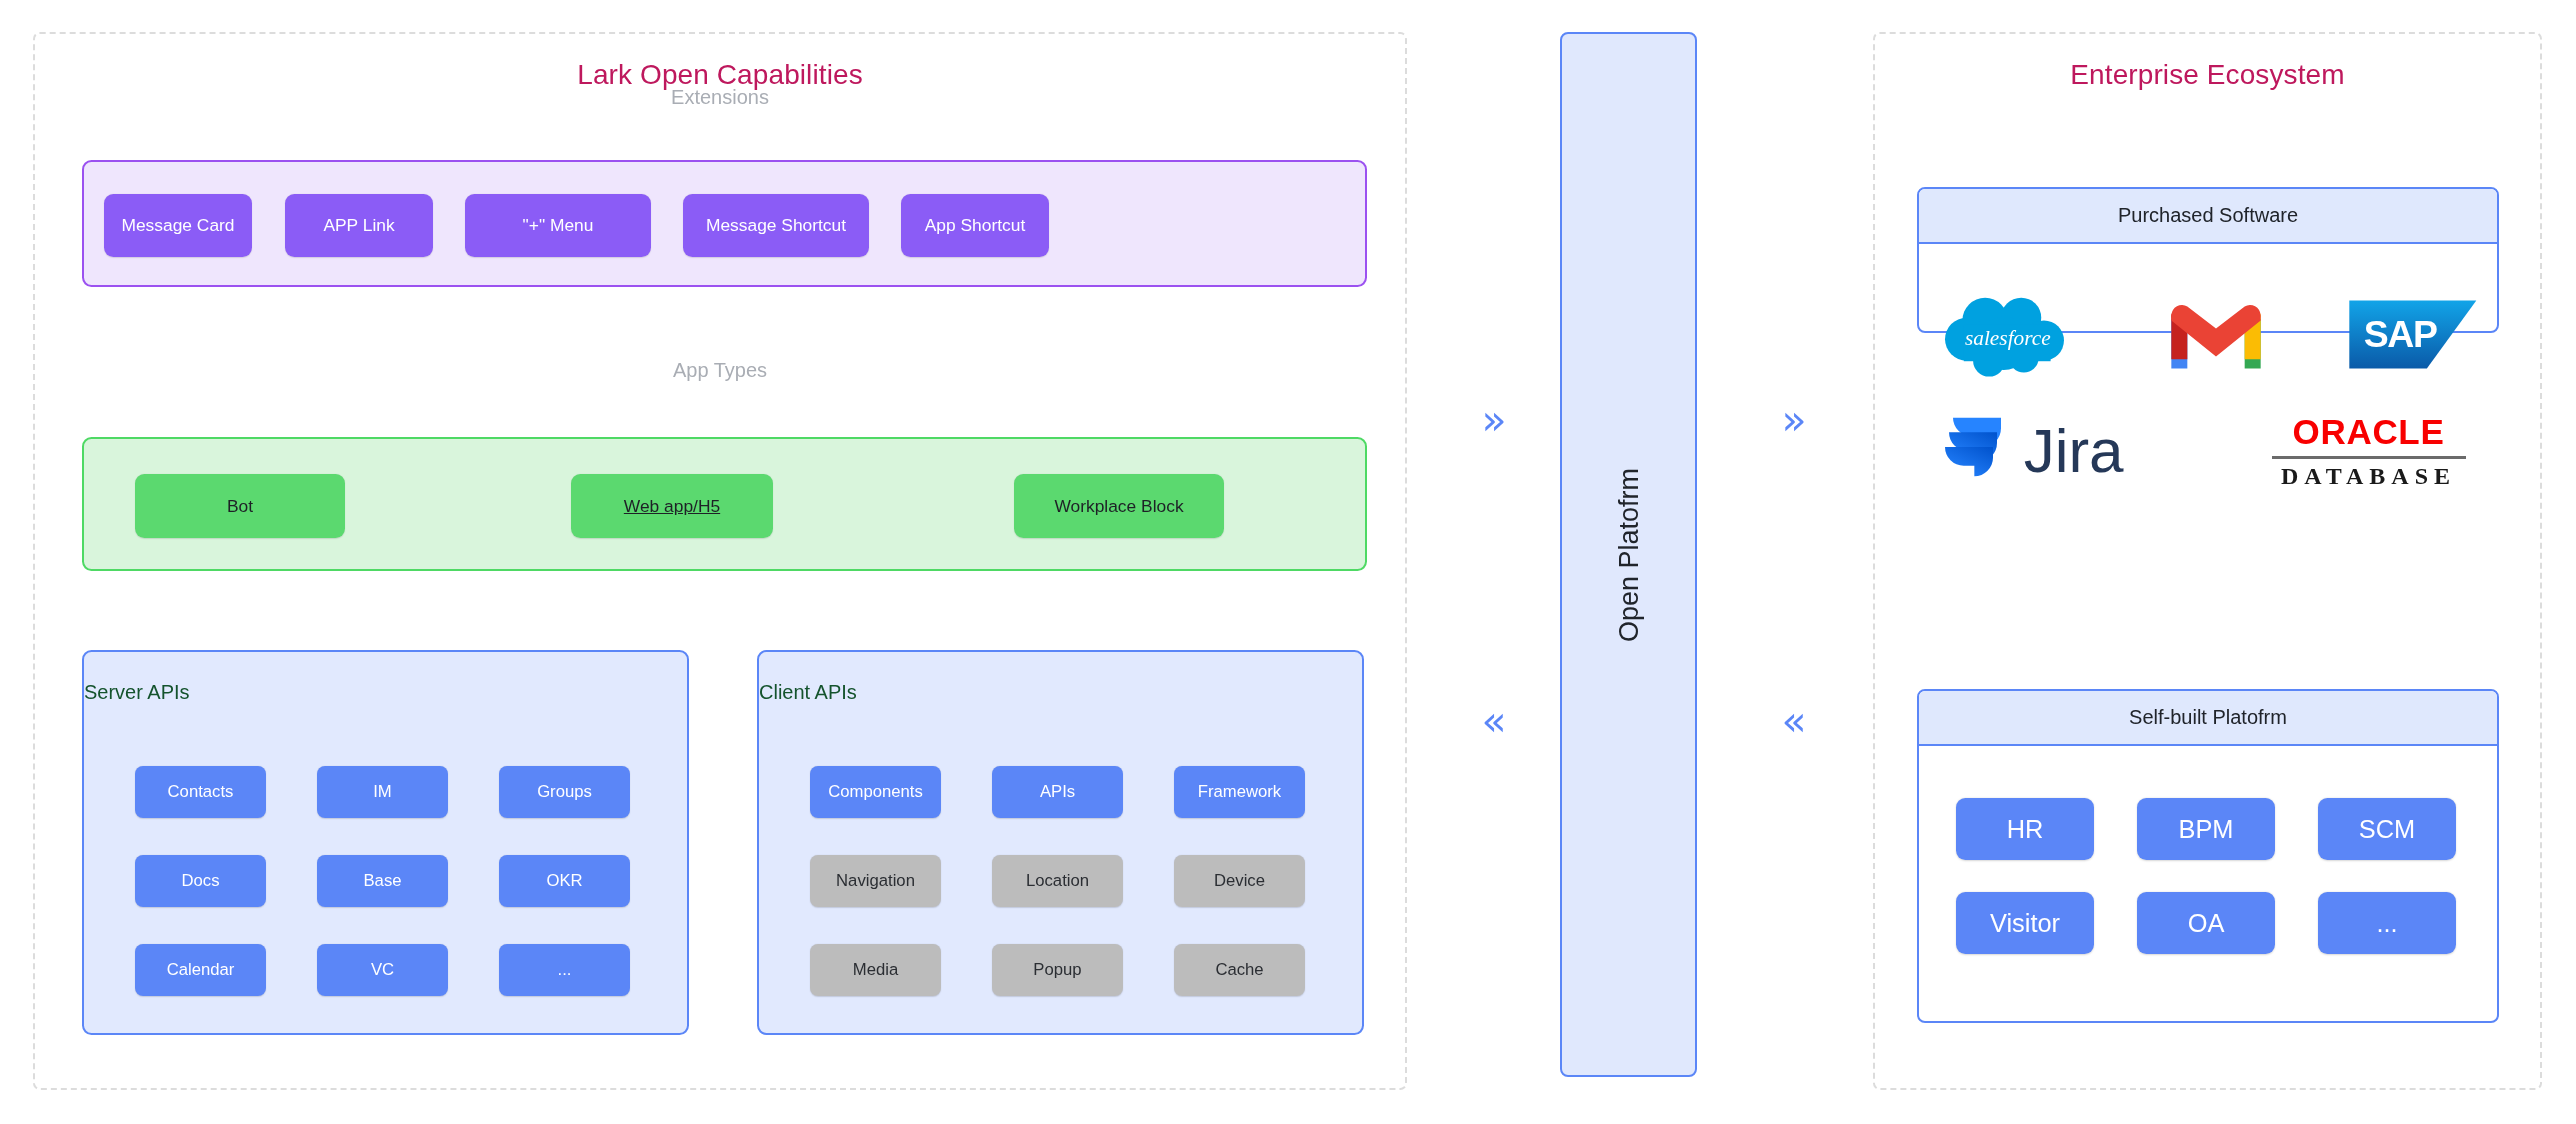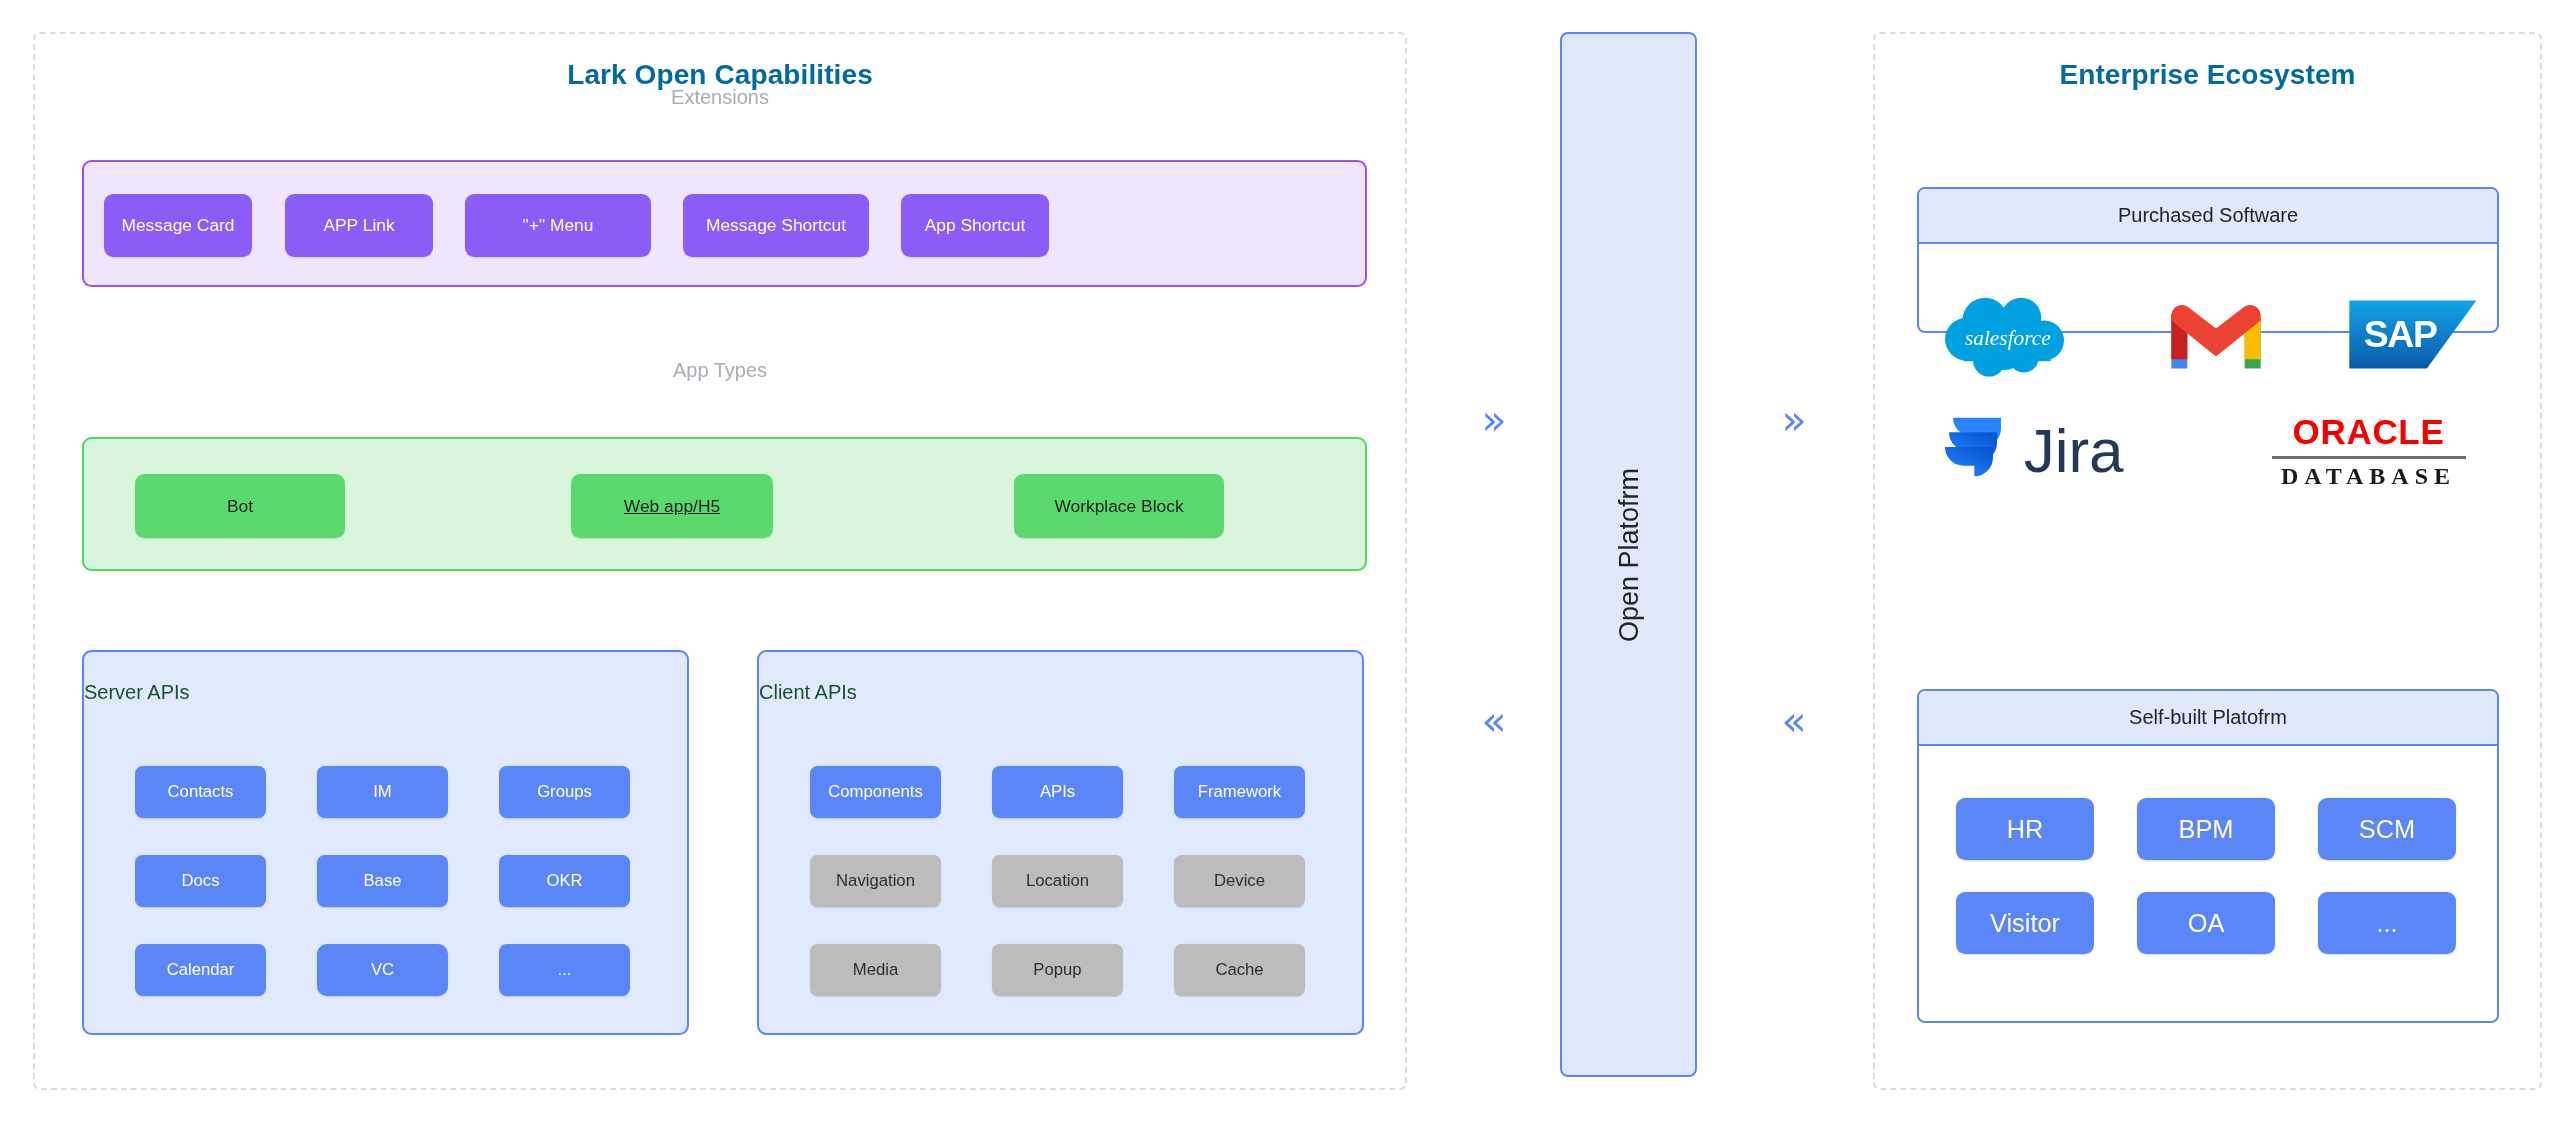--- a/index.html
+++ b/index.html
@@ -13,21 +13,21 @@
   
   .dashed-zone{
     position:absolute;box-sizing:border-box;
     border:2.7px dashed #dcdcdc;border-radius:6.7px;background:#fff;
   }
   #zone-lark{left:33px;top:32px;width:1374px;height:1058px;}
   #zone-ent{left:1873px;top:32px;width:669px;height:1058px;}
 
   .zone-title{
     position:absolute;left:0;right:0;top:25.4px;text-align:center;
-    font-size:28px;color:#0369a1;font-weight:700;letter-spacing:0.1px;
+    font-size:28px;color:#be185d;font-weight:400;letter-spacing:0.1px;
   }
 
   
   .section-caption{
     position:absolute;left:0;right:0;text-align:center;
     font-size:20px;color:#a9adb4;font-weight:400;
   }
 
   
   .group-box{position:absolute;box-sizing:border-box;border-radius:9.4px;}
@@ -141,21 +141,21 @@
 
 <div class="api-panel" id="panel-server">
   <div class="api-panel-title">Server APIs</div>
   <div class="api-chip blue" style="left:51px;top:114px;">Contacts</div>
   <div class="api-chip blue" style="left:233px;top:114px;">IM</div>
   <div class="api-chip blue" style="left:415px;top:114px;">Groups</div>
   <div class="api-chip blue" style="left:51px;top:203px;">Docs</div>
   <div class="api-chip blue" style="left:233px;top:203px;">Base</div>
   <div class="api-chip blue" style="left:415px;top:203px;">OKR</div>
   <div class="api-chip blue" style="left:51px;top:292px;">Calendar</div>
-  <div class="api-chip blue" style="left:233px;top:292px;border-radius:10px;">VC</div>
+  <div class="api-chip blue" style="left:233px;top:292px;">VC</div>
   <div class="api-chip blue" style="left:415px;top:292px;">...</div>
 </div>
 
 <div class="api-panel" id="panel-client">
   <div class="api-panel-title">Client APIs</div>
   <div class="api-chip blue" style="left:51px;top:114px;">Components</div>
   <div class="api-chip blue" style="left:233px;top:114px;">APIs</div>
   <div class="api-chip blue" style="left:415px;top:114px;">Framework</div>
   <div class="api-chip grey" style="left:51px;top:203px;">Navigation</div>
   <div class="api-chip grey" style="left:233px;top:203px;">Location</div>

